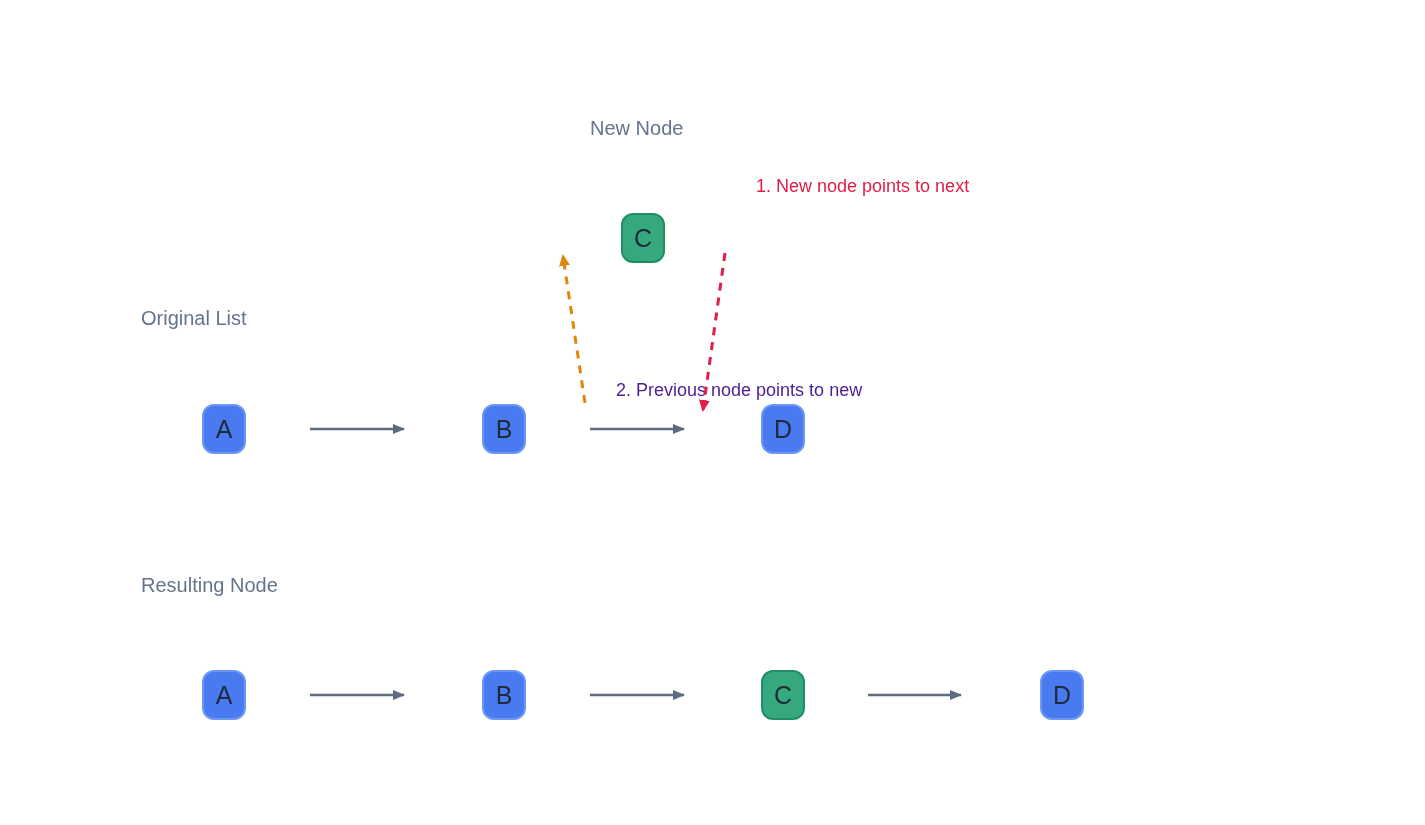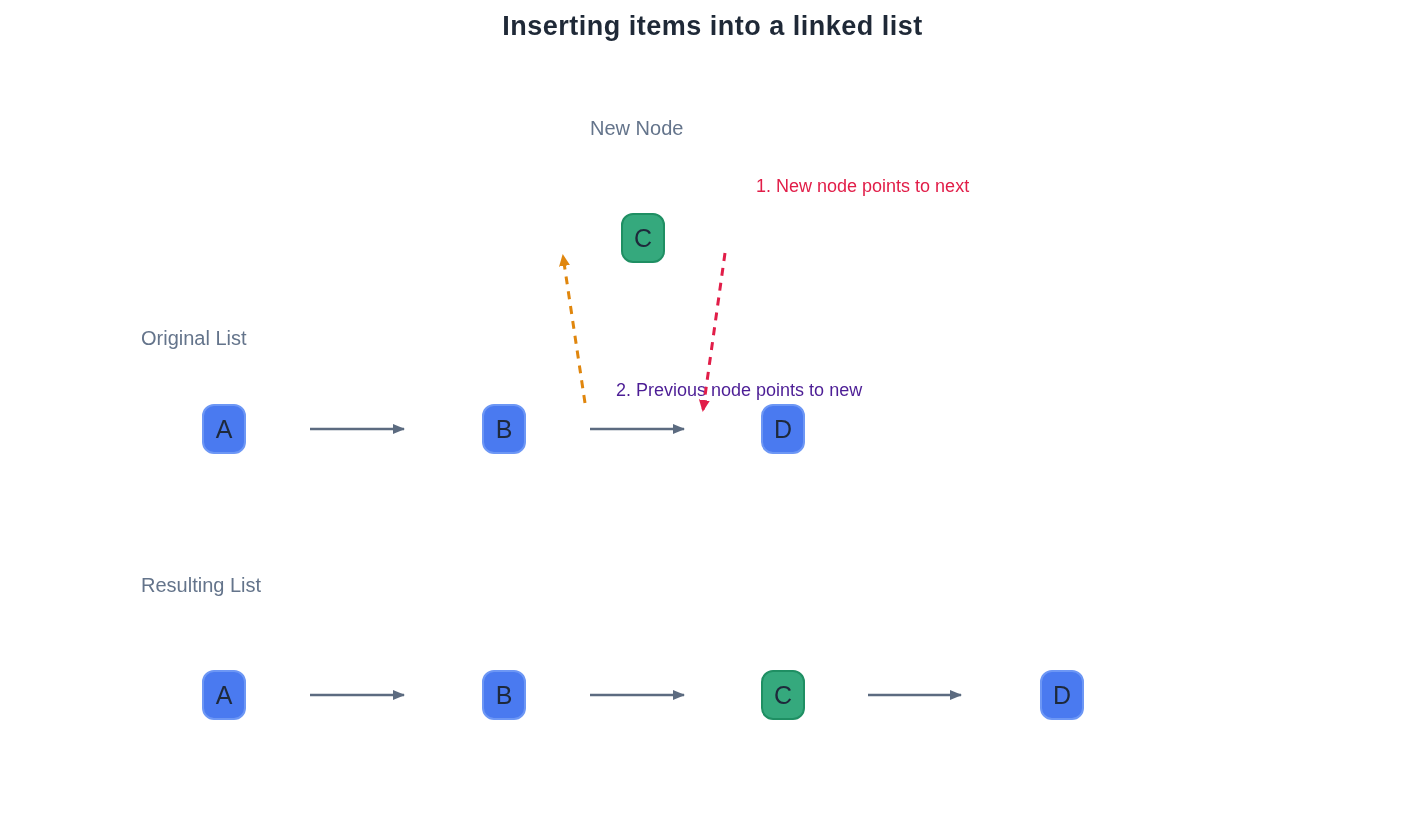--- a/index.html
+++ b/index.html
@@ -64,21 +64,20 @@
     top: 0;
     left: 0;
     z-index: 1;
   }
 </style>
 </head>
 <body>
 
 <div class="canvas">
 
-  <div class="title">Inserting items into a linked list</div>
 
   <svg class="arrow-layer" width="1425" height="825" viewBox="0 0 1425 825">
     <defs>
       <marker id="m-slate" markerUnits="userSpaceOnUse" markerWidth="14" markerHeight="12" refX="11" refY="5" orient="auto">
         <path d="M0,0 L12,5 L0,10 z" fill="#5c6b80"></path>
       </marker>
       <marker id="m-orange" markerUnits="userSpaceOnUse" markerWidth="15" markerHeight="13" refX="10" refY="5.5" orient="auto">
         <path d="M0,0 L12,5.5 L0,11 z" fill="#e0860d"></path>
       </marker>
       <marker id="m-red" markerUnits="userSpaceOnUse" markerWidth="15" markerHeight="13" refX="10" refY="5.5" orient="auto">
@@ -92,22 +91,22 @@
     <line x1="310" y1="695" x2="404" y2="695" stroke="#5c6b80" stroke-width="2.5" marker-end="url(#m-slate)"></line>
     <line x1="590" y1="695" x2="684" y2="695" stroke="#5c6b80" stroke-width="2.5" marker-end="url(#m-slate)"></line>
     <line x1="868" y1="695" x2="961" y2="695" stroke="#5c6b80" stroke-width="2.5" marker-end="url(#m-slate)"></line>
 
     <line x1="585" y1="403" x2="563" y2="256" stroke="#e0860d" stroke-width="3" stroke-dasharray="8 7" marker-end="url(#m-orange)"></line>
 
     <line x1="725" y1="253" x2="703" y2="410" stroke="#e11d48" stroke-width="3" stroke-dasharray="8 7" marker-end="url(#m-red)"></line>
   </svg>
 
   <div class="section-label" style="left:590px; top:117px;text-align:center;">New Node</div>
-  <div class="section-label" style="left:141px; top:307px;margin-top:20px;">Original List</div>
-  <div class="section-label" style="left:141px; top:574px;">Resulting List</div>
+  <div class="section-label" style="left:141px; top:307px;">Original List</div>
+  <div class="section-label" style="left:141px; top:574px;">Resulting Node</div>
 
   <div class="annotation red" style="left:756px; top:176px;">1. New node points to next</div>
   <div class="annotation orange" style="left:616px; top:380px;">2. Previous node points to new</div>
 
   <div class="node green" style="left:621px; top:213px;">C</div>
 
   <div class="node blue" style="left:202px; top:404px;">A</div>
   <div class="node blue" style="left:482px; top:404px;">B</div>
   <div class="node blue" style="left:761px; top:404px;">D</div>
 

